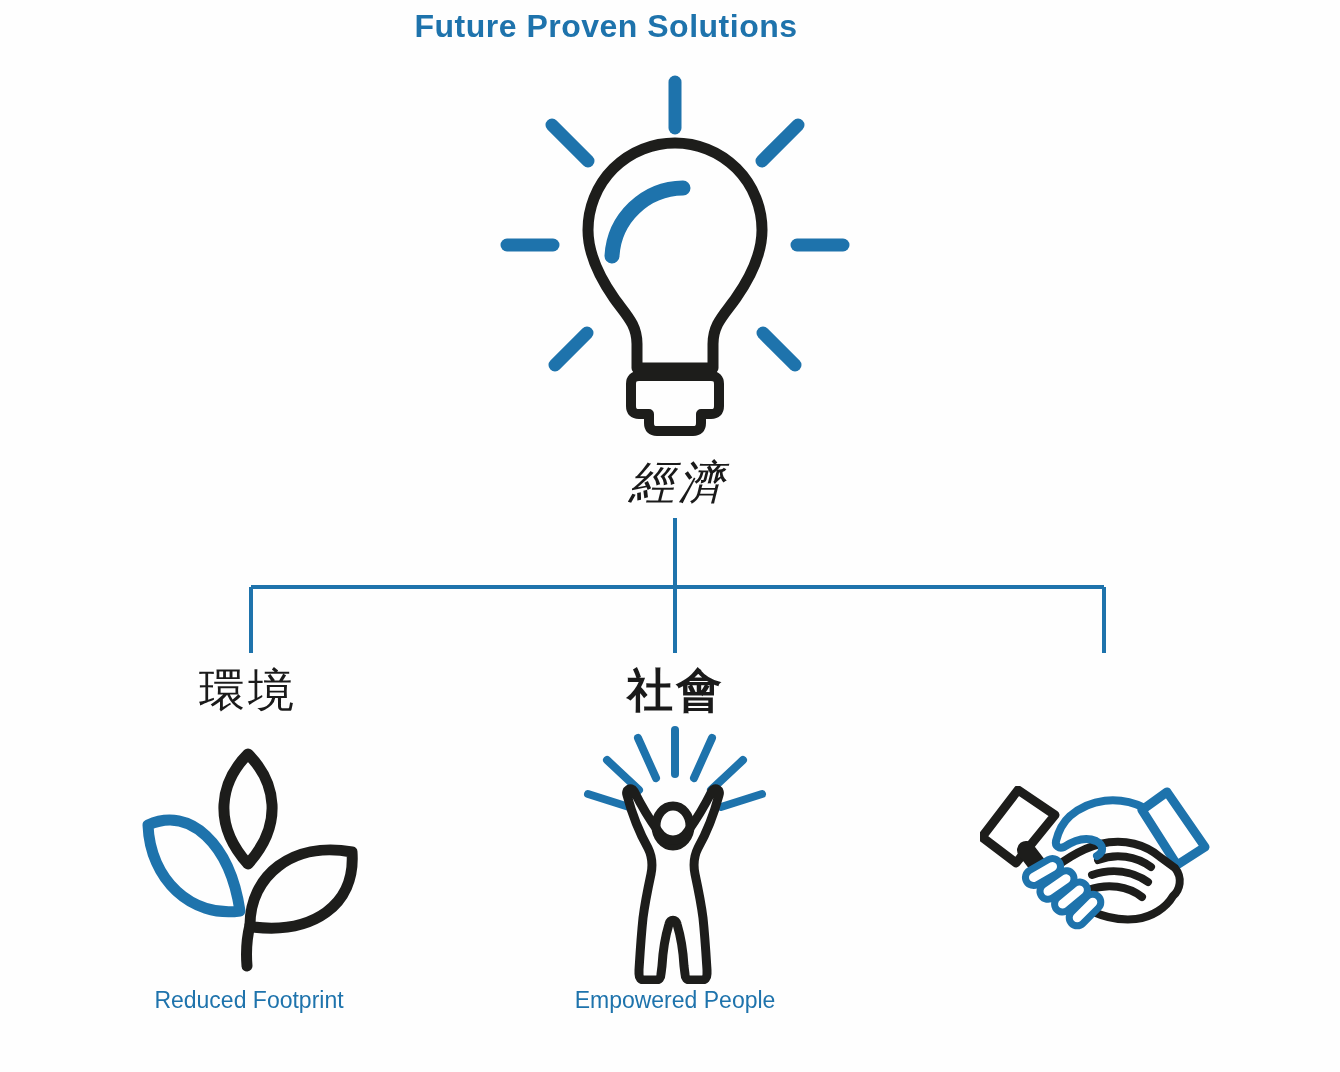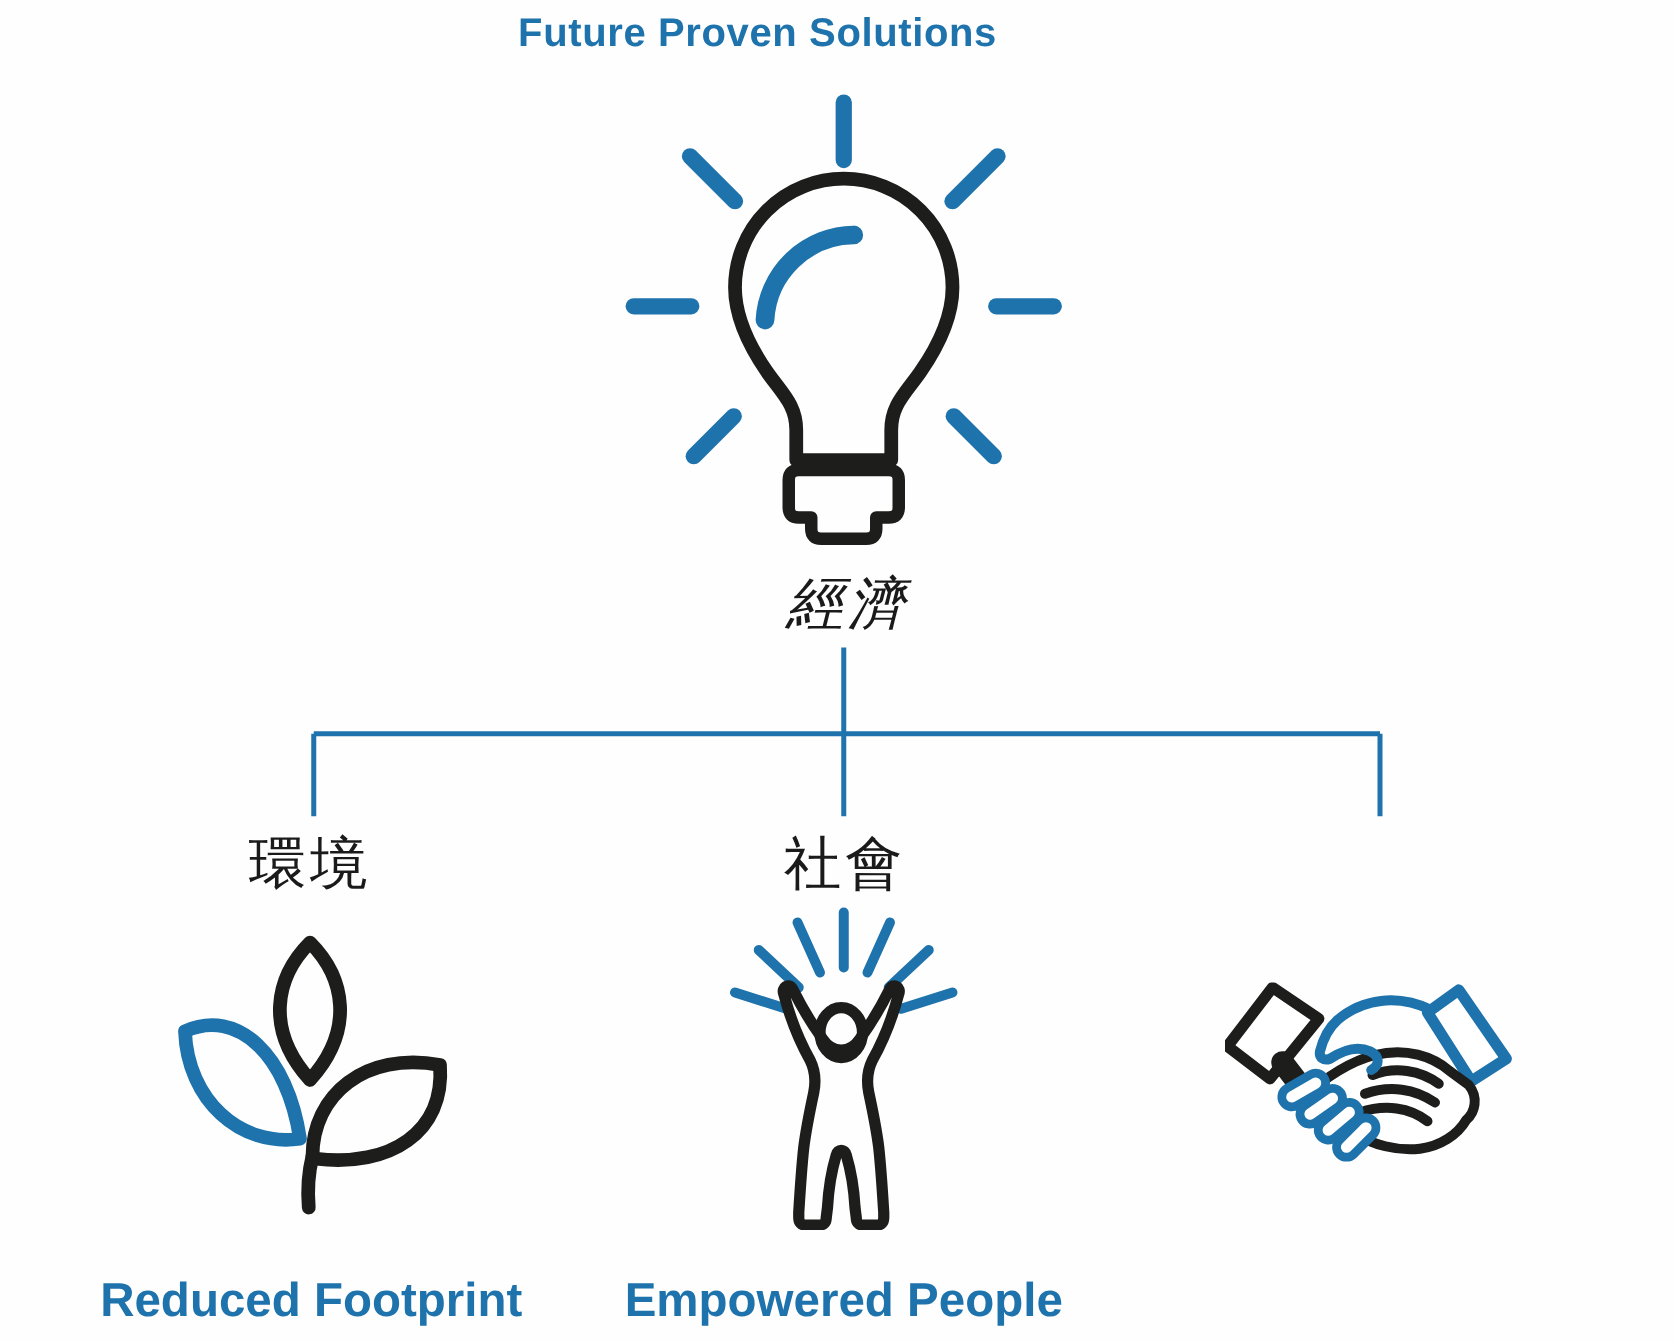--- a/index.html
+++ b/index.html
@@ -13,22 +13,22 @@
     font-size:32px;font-weight:700;color:#1e73ac;letter-spacing:.5px;
   }
   .cjk{
     font-family:"Liberation Serif","DejaVu Serif",serif;
     font-size:46px;color:#1a1a1a;letter-spacing:3px;white-space:nowrap;
     transform:translateX(-50%);
   }
   .root-label{top:452px;left:678px;font-style:italic;}
   .branch-label{top:660px;}
   .caption{
-    top:1020px;transform:translateX(-50%);
-    font-size:38px;font-weight:700;color:#1e73ac;white-space:nowrap;
+    top:987px;transform:translateX(-50%);
+    font-size:23px;font-weight:400;color:#1e73ac;white-space:nowrap;
   }
   svg{display:block;}
 </style>
 </head>
 <body>
 
 <div class="page">
 
   <div class="abs title">Future Proven Solutions</div>
 
@@ -56,21 +56,21 @@
       <g stroke="#1e73ac" stroke-width="4" fill="none">
         <path d="M475 3 V138"></path>
         <path d="M51 72 H904"></path>
         <path d="M51 72 V138"></path>
         <path d="M904 72 V138"></path>
       </g>
     </svg>
   </div>
 
   <div class="abs cjk branch-label" style="left:248px;">環境</div>
-  <div class="abs cjk branch-label" style="left:676px;">社會</div>
+  <div class="abs cjk branch-label" style="left:676px;font-weight:bold;">社會</div>
 
   <div class="abs" style="left:140px;top:748px;">
     <svg width="220" height="225" viewBox="0 0 220 225">
       <path d="M108 6 C136 34 144 76 108 116 C72 76 80 34 108 6 Z" stroke="#1d1d1b" stroke-width="11" fill="none" stroke-linejoin="round"></path>
       <path d="M8 77 C50 58 90 96 100 163 C52 170 10 132 8 77 Z" stroke="#1e73ac" stroke-width="11" fill="none" stroke-linejoin="round"></path>
       <path d="M110 177 C110 128 152 93 212 104 C216 158 172 186 113 179 Z" stroke="#1d1d1b" stroke-width="11" fill="none" stroke-linejoin="round"></path>
       <path d="M110 177 C106 193 106 206 107 218" stroke="#1d1d1b" stroke-width="11" fill="none" stroke-linecap="round"></path>
     </svg>
   </div>
 

